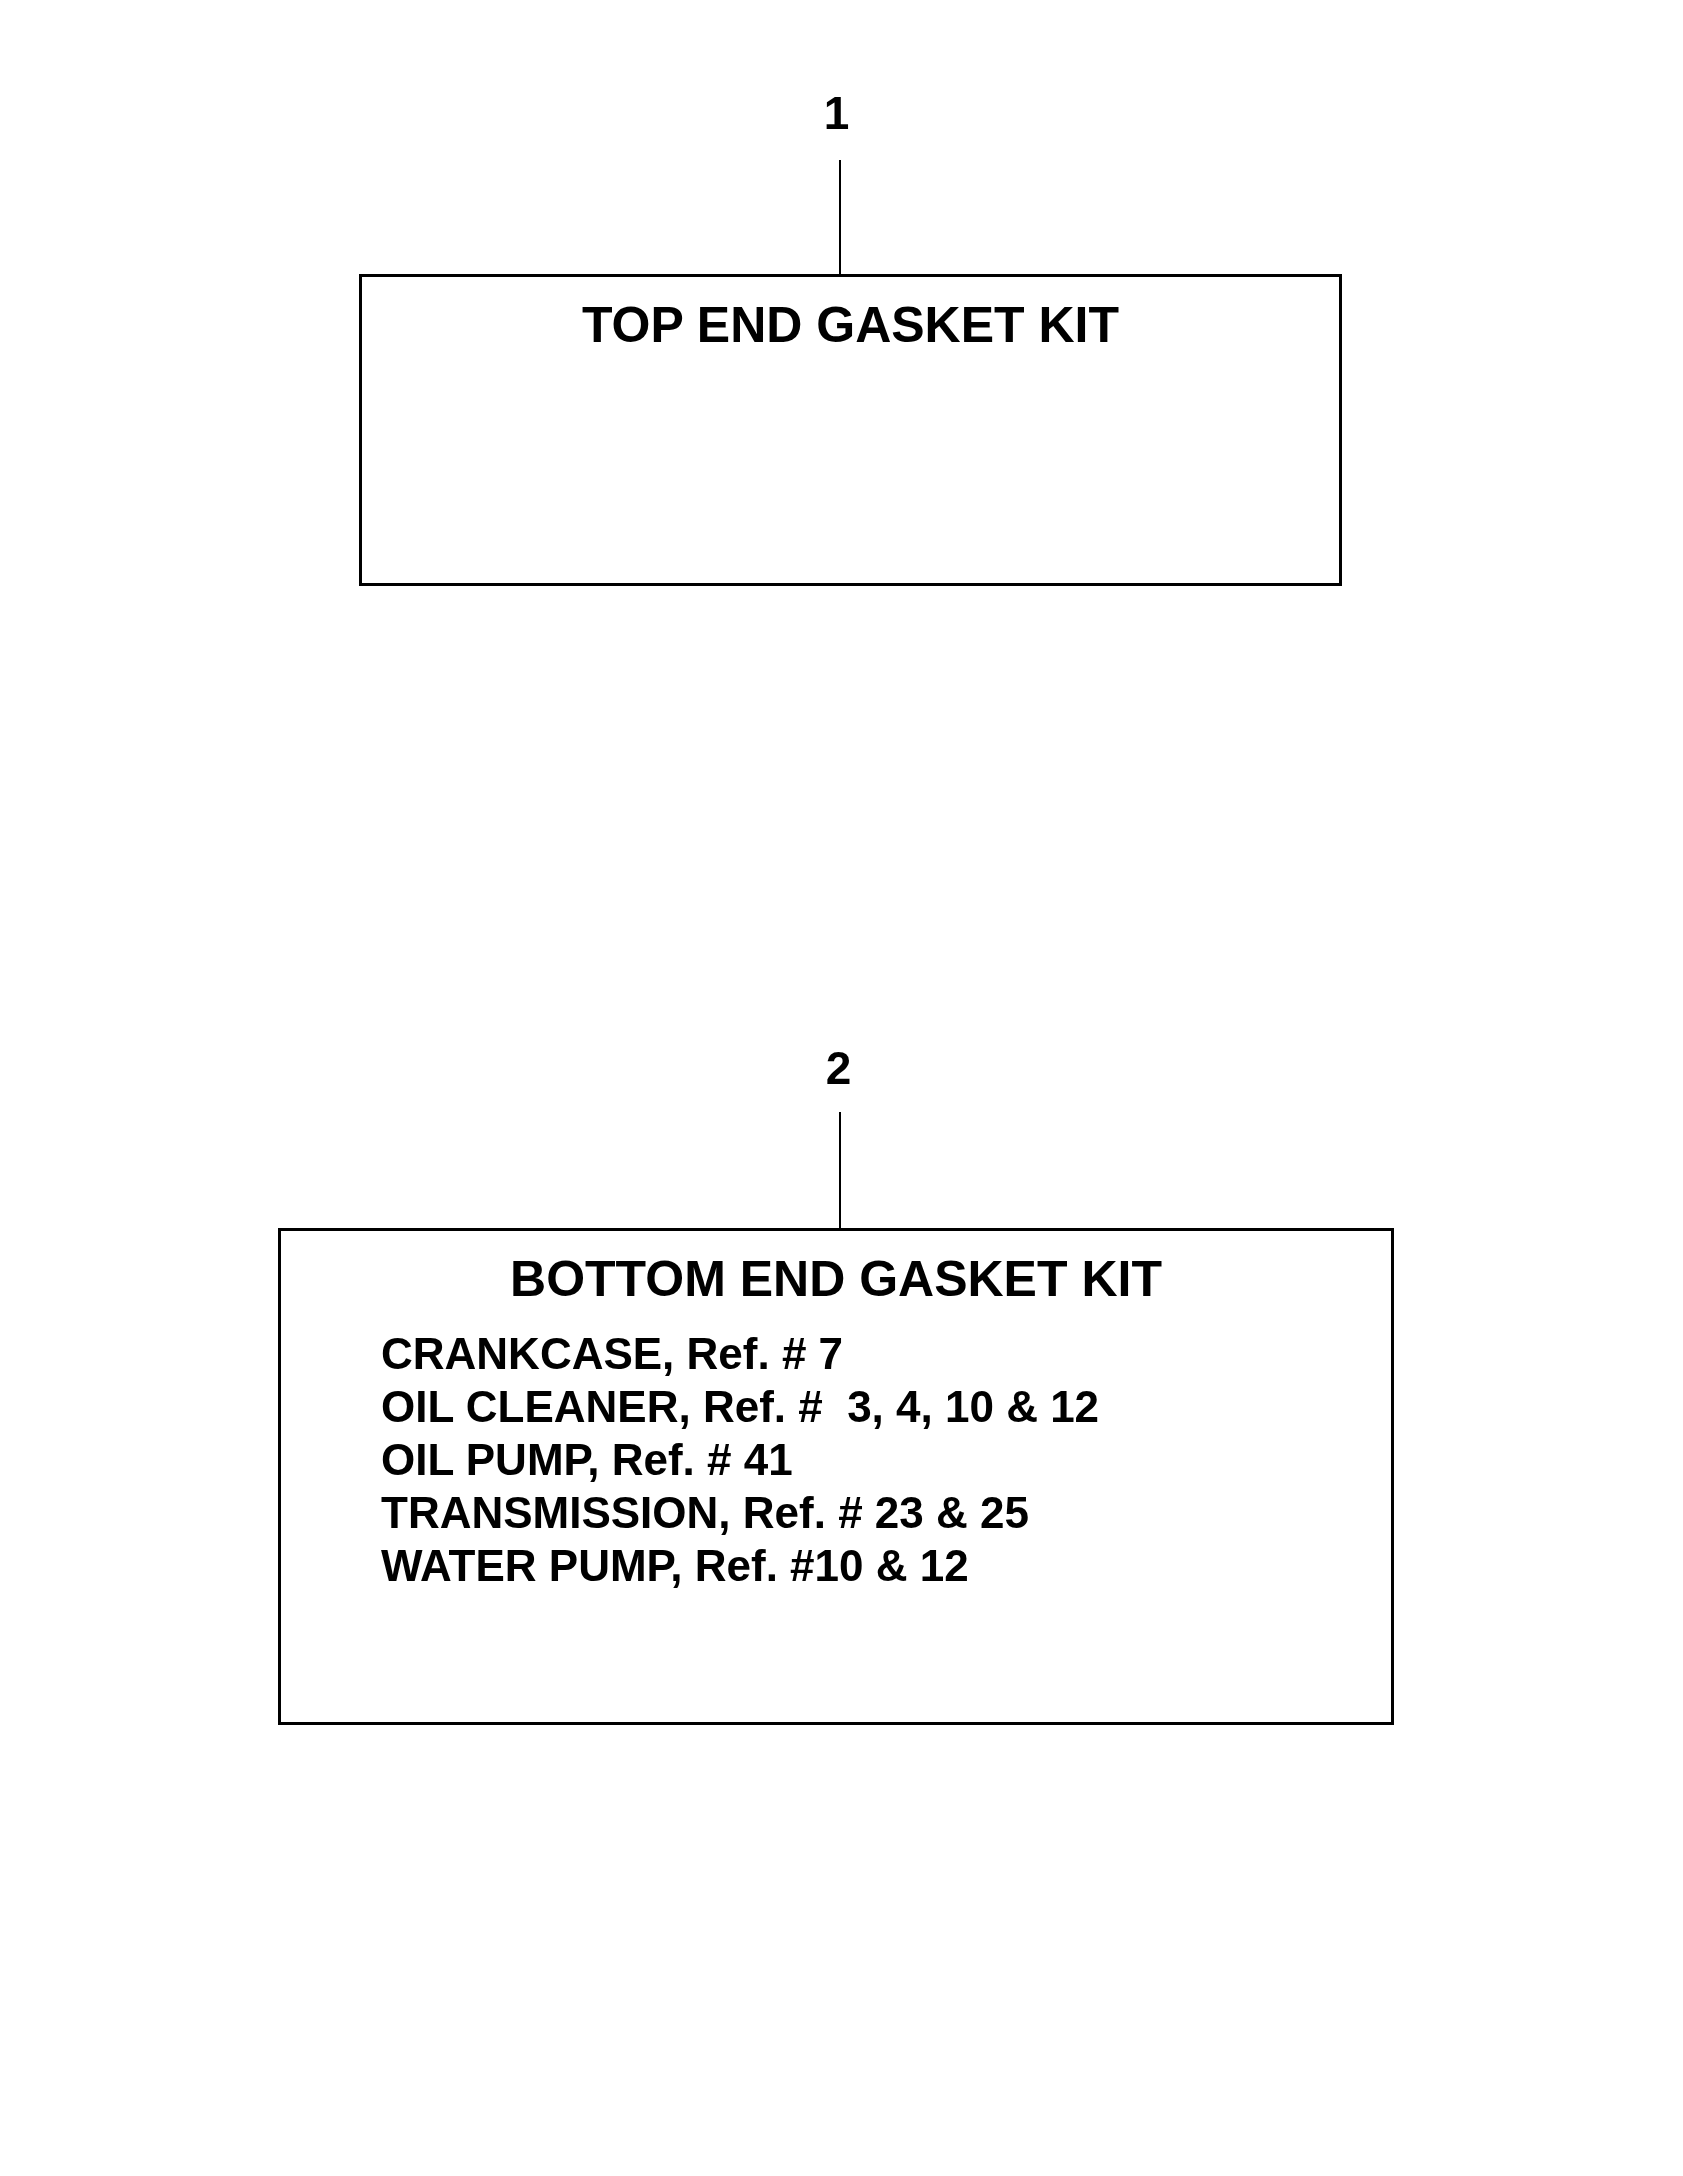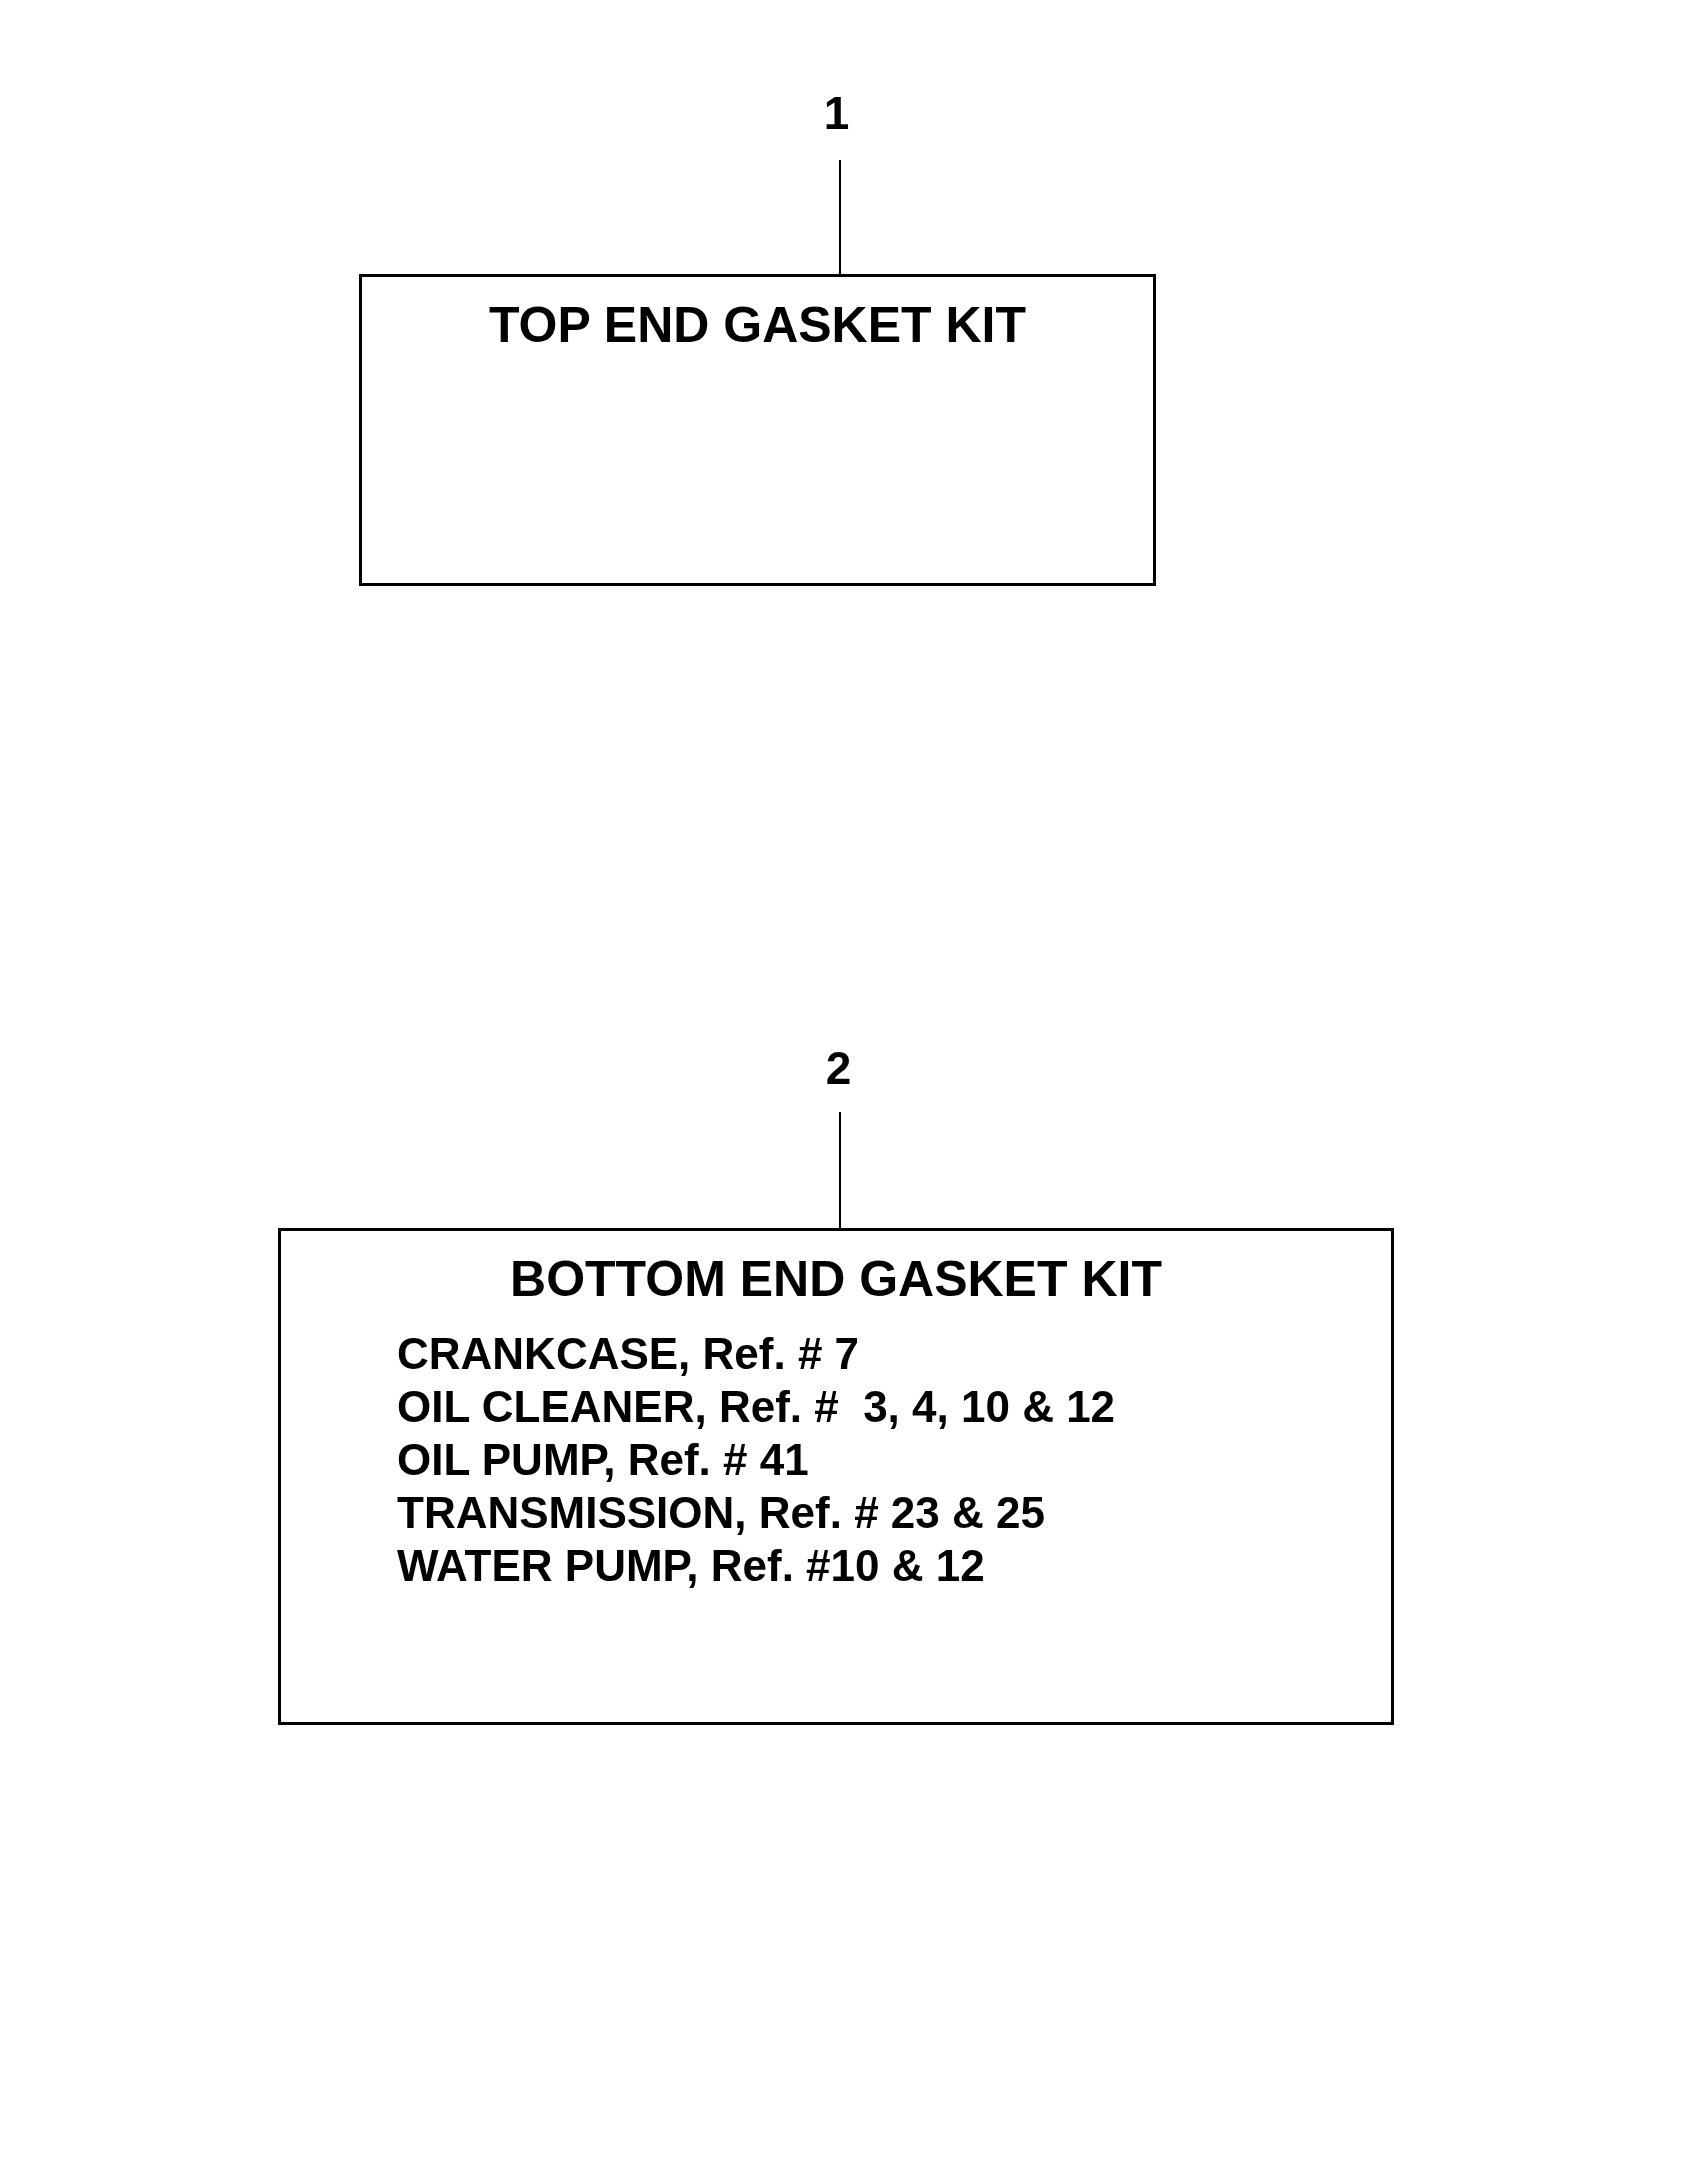--- a/index.html
+++ b/index.html
@@ -29,36 +29,36 @@
     width: 2px;
     background: #000000;
   }
   .callout-line.l1 { left: 839px; top: 160px; height: 114px; }
   .callout-line.l2 { left: 839px; top: 1112px; height: 116px; }
   .kit-box {
     position: absolute;
     border: 3px solid #000000;
     background: #ffffff;
   }
-  .kit-box.box1 { left: 359px; top: 274px; width: 797px; height: 312px; }
+  .kit-box.box1 { left: 359px; top: 274px; width: 983px; height: 312px; }
   .kit-box.box2 { left: 278px; top: 1228px; width: 1116px; height: 497px; }
   .kit-title {
     margin-top: 20px;
     text-align: center;
     font-size: 50px;
     line-height: 57px;
     font-weight: bold;
     letter-spacing: 0;
     white-space: pre;
   }
   .kit-items {
     margin-top: 19px;
   }
   .box1 .kit-items { padding-left: 116px; }
-  .box2 .kit-items { padding-left: 100px; margin-left: 16px; }
+  .box2 .kit-items { padding-left: 100px; }
   .kit-item {
     font-size: 44px;
     line-height: 53px;
     font-weight: bold;
     white-space: pre;
   }
 </style>
 </head>
 <body>
 

